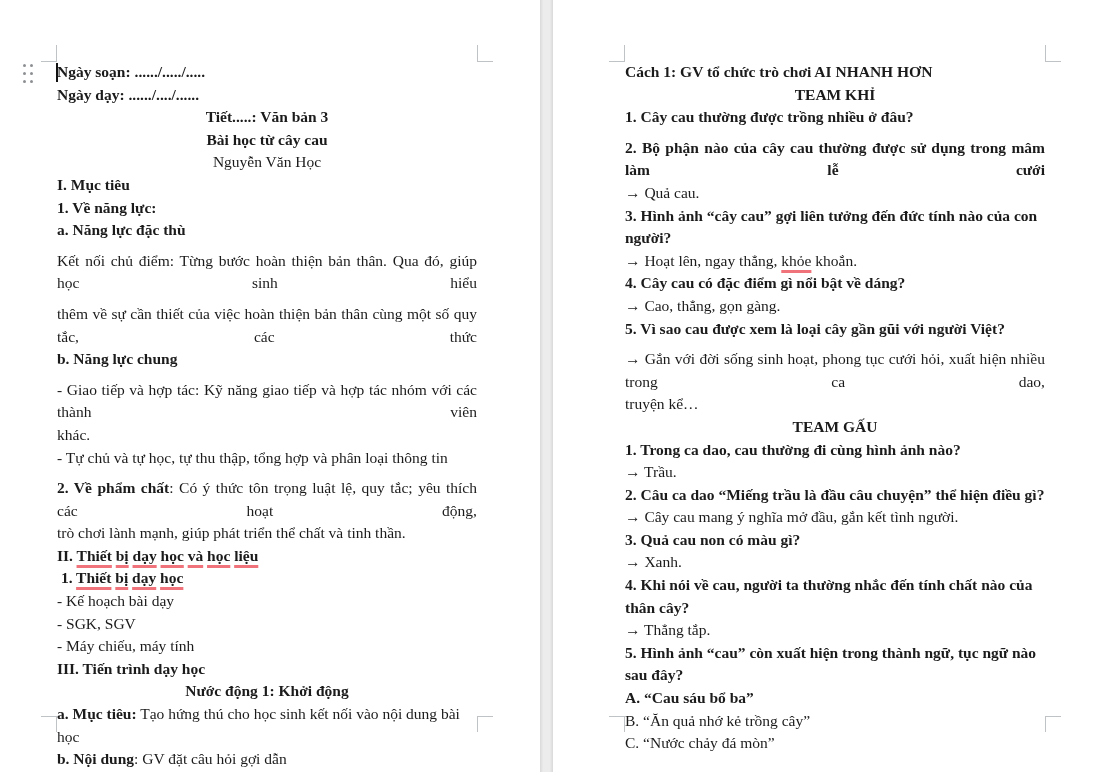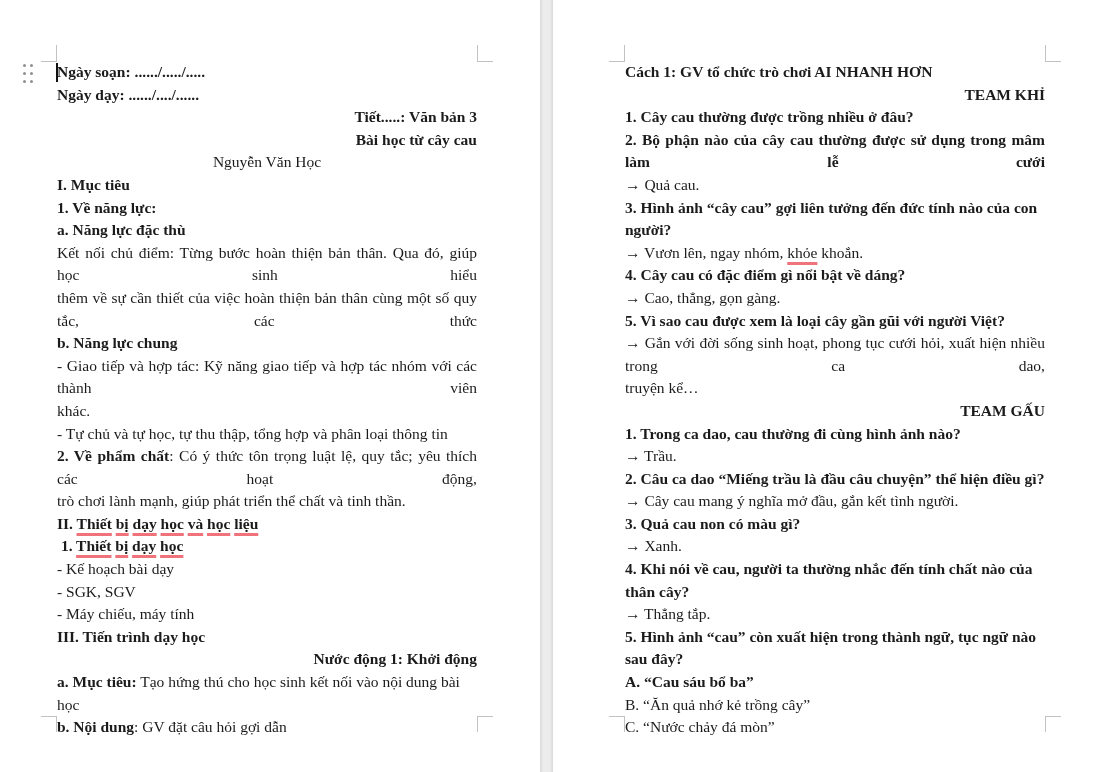--- a/index.html
+++ b/index.html
@@ -18,22 +18,22 @@
 
   
   .page-text{
     position:absolute;top:61px;width:420px;
     font-size:15.5px;line-height:22.6px;color:#1b1b1b;
   }
   #page1-text{left:57px;}
   #page2-text{left:625px;}
 
   .line{white-space:pre-wrap;text-align:left;}
-  .line.just{text-align:justify;text-align-last:justify;}
-  .line.a-c{text-align:right;}
+  .line.just{text-align:justify;text-align-last:justify;margin-top:8px;}
+  .line.a-c{text-align:center;}
   .line.a-r{text-align:center;}
   .b{font-weight:bold;}
   .sq{
     text-decoration-line:underline;
     text-decoration-style:solid;
     text-decoration-color:var(--squiggle,#f0737c);
     text-decoration-thickness:2.5px;
     text-underline-offset:4px;
   }
 
@@ -114,21 +114,21 @@
       <div class="line"><span class="b">a. Mục tiêu:</span><span class=""> Tạo hứng thú cho học sinh kết nối vào nội dung bài học</span></div>
       <div class="line"><span class="b">b. Nội dung</span><span class="">: GV đặt câu hỏi gợi dẫn</span></div>
     </div>
   <div id="page2-text" class="page-text">
       <div class="line"><span class="b">Cách 1: GV tổ chức trò chơi AI NHANH HƠN</span></div>
       <div class="line a-c"><span class="b">TEAM KHỈ</span></div>
       <div class="line"><span class="b">1. Cây cau thường được trồng nhiều ở đâu?</span></div>
       <div class="line just"><span class="b">2. Bộ phận nào của cây cau thường được sử dụng trong mâm làm lễ cưới</span></div>
       <div class="line"><span class="">→ Quả cau.</span></div>
       <div class="line"><span class="b">3. Hình ảnh “cây cau” gợi liên tưởng đến đức tính nào của con người?</span></div>
-      <div class="line"><span class="">→ Vươn lên, ngay nhóm, </span><span class="sq">khỏe</span><span class=""> khoắn.</span></div>
+      <div class="line"><span class="">→ Hoạt lên, ngay thẳng, </span><span class="sq">khỏe</span><span class=""> khoắn.</span></div>
       <div class="line"><span class="b">4. Cây cau có đặc điểm gì nổi bật về dáng?</span></div>
       <div class="line"><span class="">→ Cao, thẳng, gọn gàng.</span></div>
       <div class="line"><span class="b">5. Vì sao cau được xem là loại cây gần gũi với người Việt?</span></div>
       <div class="line just"><span class="">→ Gắn với đời sống sinh hoạt, phong tục cưới hỏi, xuất hiện nhiều trong ca dao,</span></div>
       <div class="line"><span class="">truyện kể…</span></div>
       <div class="line a-c"><span class="b">TEAM GẤU</span></div>
       <div class="line"><span class="b">1. Trong ca dao, cau thường đi cùng hình ảnh nào?</span></div>
       <div class="line"><span class="">→ Trầu.</span></div>
       <div class="line"><span class="b">2. Câu ca dao “Miếng trầu là đầu câu chuyện” thể hiện điều gì?</span></div>
       <div class="line"><span class="">→ Cây cau mang ý nghĩa mở đầu, gắn kết tình người.</span></div>

